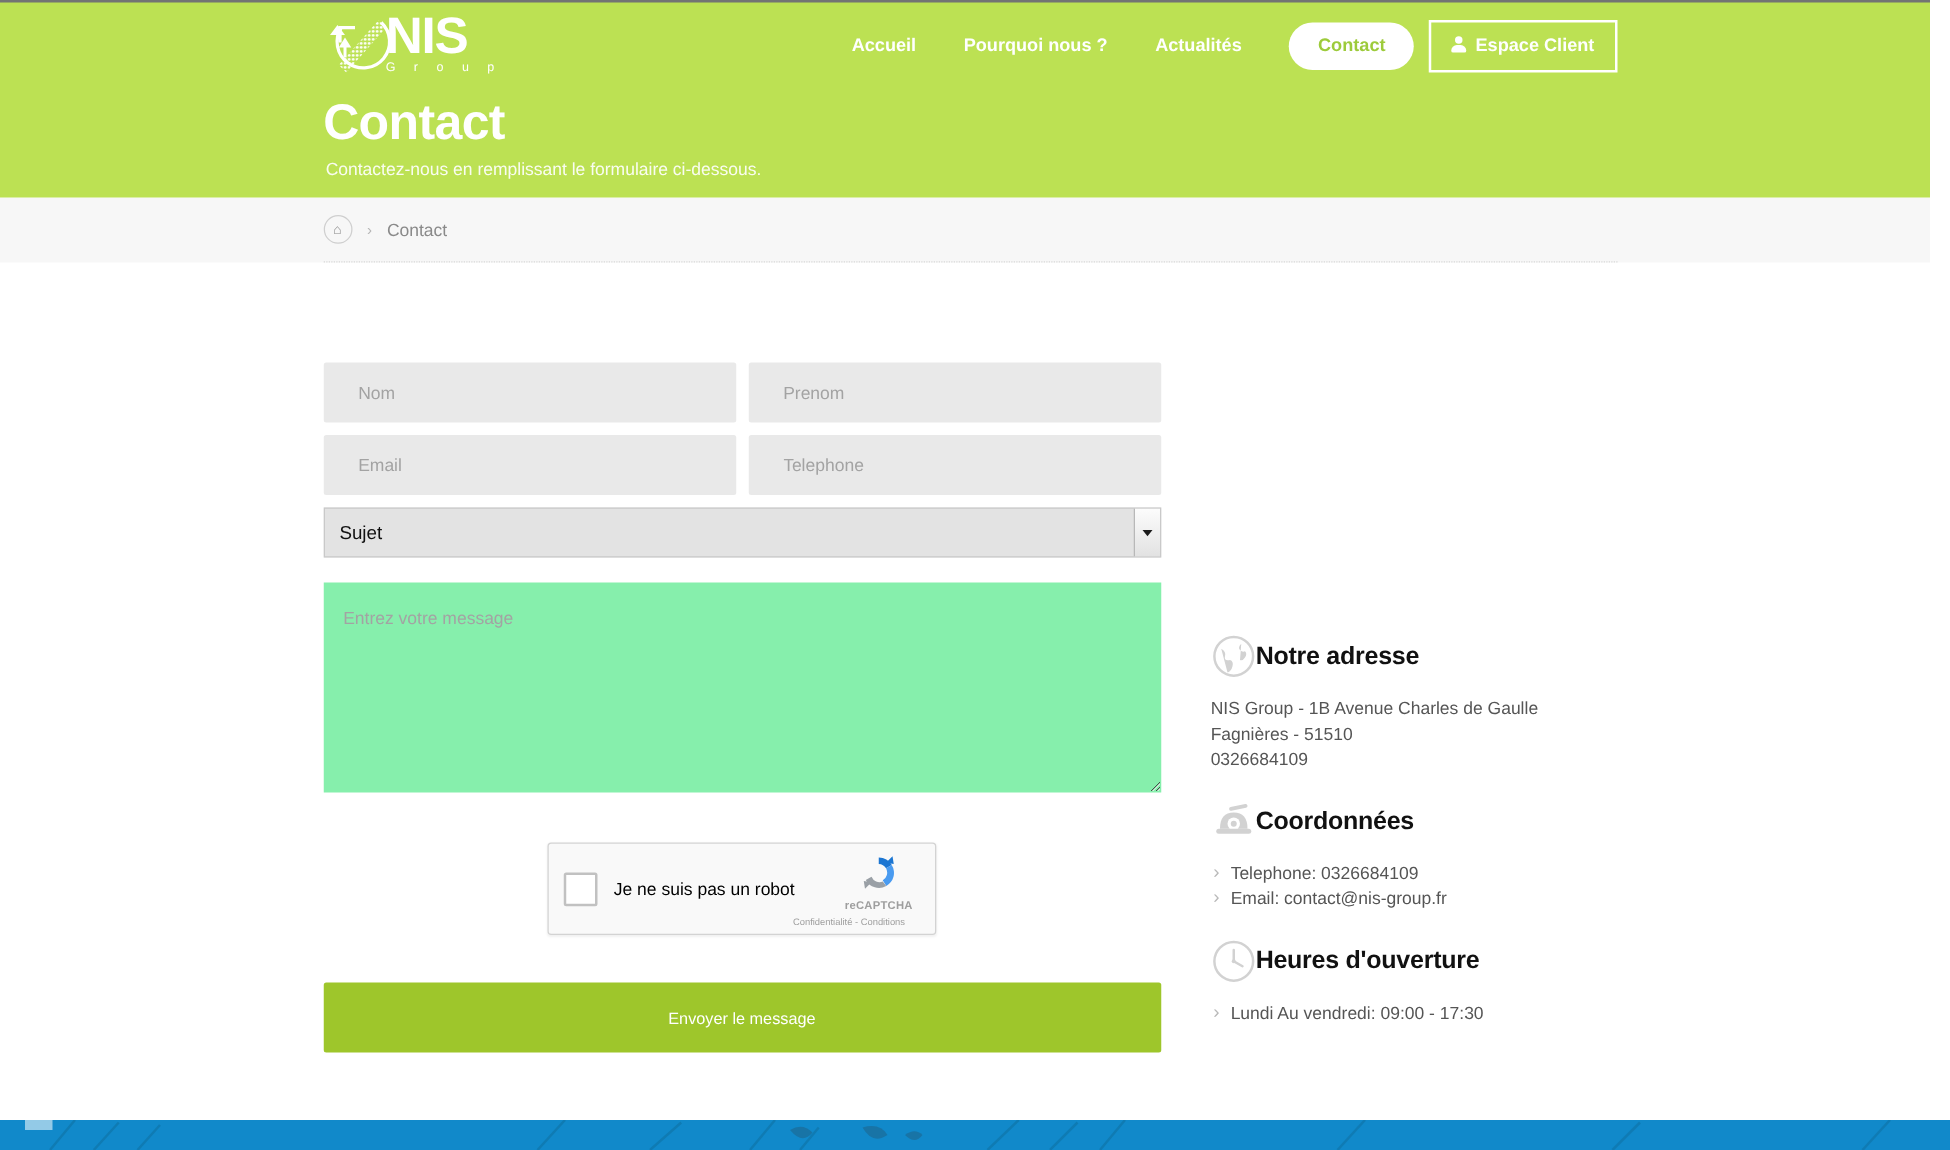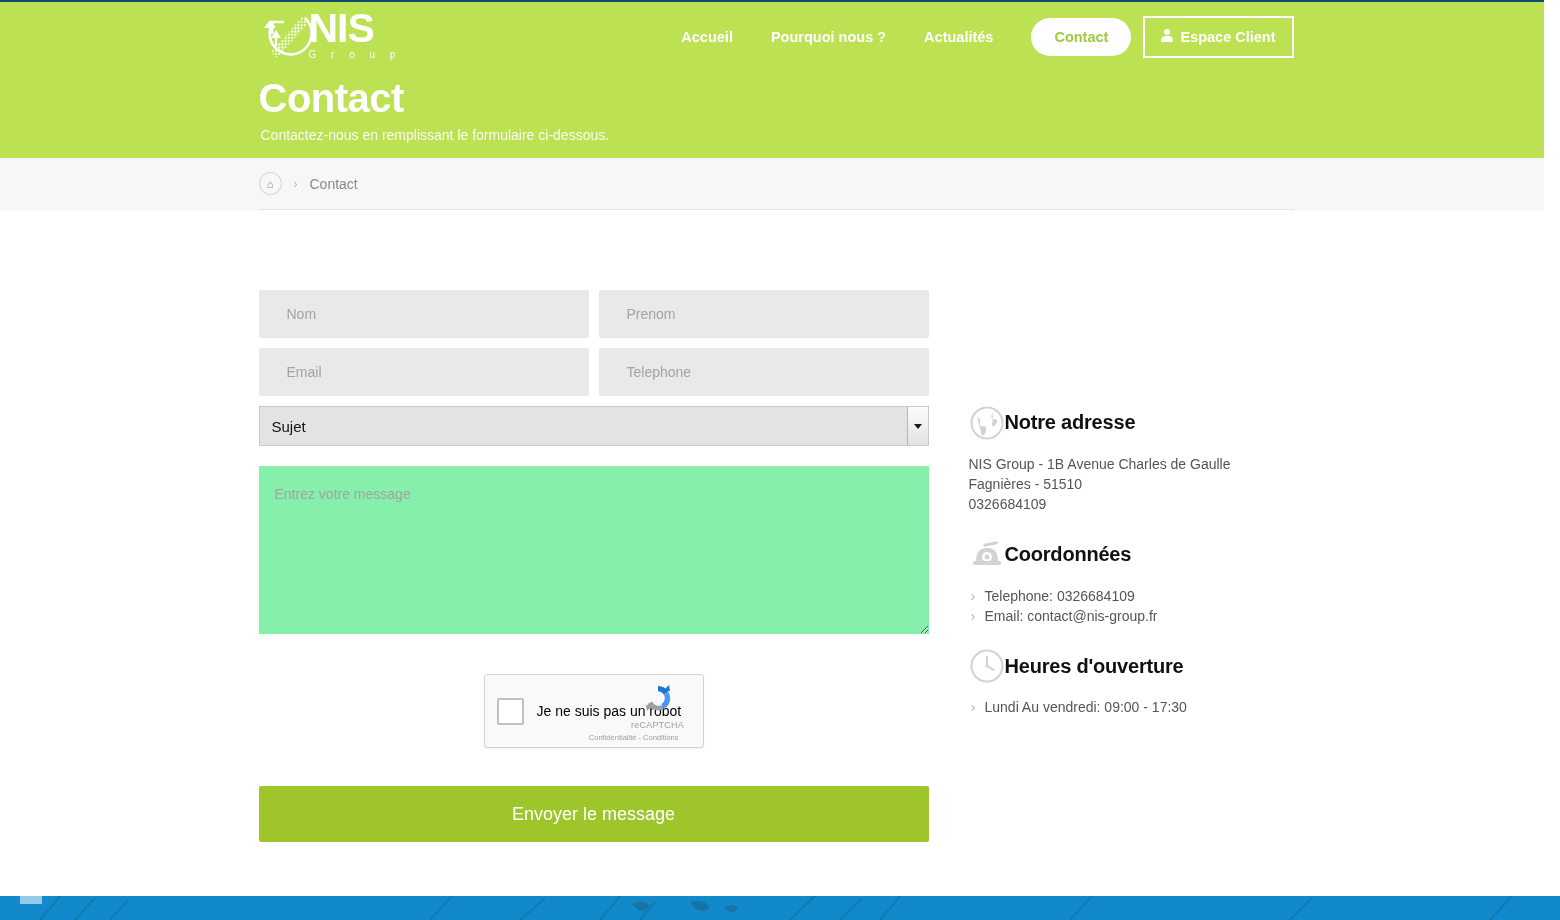--- a/index.html
+++ b/index.html
@@ -23,21 +23,21 @@
     height: 920px;
     position: relative;
     overflow: hidden;
   }
 
   
   .hero {
     background: #bce153;
     height: 158px;
     position: relative;
-    border-top: 2px solid #0c4a6e;
+    border-top: 2px solid #737373;
   }
 
   .hero-inner {
     width: 1035px;
     margin: 0 auto;
     position: relative;
     height: 100%;
   }
 
   
@@ -198,21 +198,21 @@
     font-size: 14px;
   }
 
   
   .content {
     width: 1035px;
     margin: 0 auto;
     position: relative;
     padding-top: 80px;
     display: flex;
-    align-items: center;
+    align-items: flex-end;
   }
 
   .form-col { width: 670px; flex: none; }
   .info-col { margin-left: 40px; flex: 1; padding-top: 12px; }
 
   .row2 {
     display: flex;
     gap: 10px;
     margin-bottom: 10px;
   }
@@ -284,21 +284,21 @@
   }
   .msg::placeholder { color: #a3a3a3; }
 
   
   .captcha-zone {
     display: flex;
     justify-content: center;
     margin-top: 40px;
   }
   .captcha {
-    width: 220px;
+    width: 311px;
     height: 74px;
     border: 1px solid #d3d3d3;
     border-radius: 3px;
     background: #f9f9f9;
     display: flex;
     align-items: center;
     padding: 0 12px;
     position: relative;
     box-shadow: 0 1px 2px rgba(0,0,0,0.06);
   }
@@ -314,20 +314,21 @@
     color: #000;
     margin-left: 13px;
     font-family: "Liberation Sans", sans-serif;
   }
   .captcha-brand {
     position: absolute;
     right: 8px;
     top: 7px;
     text-align: center;
     width: 74px;
+    font-weight: bold;
   }
   .recap-mark { width: 32px; height: 32px; display:block; margin: 0 auto; }
   .captcha-name {
     font-size: 9px;
     color: #9e9e9e;
     letter-spacing: 0.2px;
     margin-top: 1px;
   }
   .captcha-terms {
     position: absolute;
@@ -338,21 +339,21 @@
     width: 110px;
     text-align: right;
   }
 
   .submit {
     width: 100%;
     height: 56px;
     background: #9ec62b;
     border: none;
     color: #ffffff;
-    font-size: 18px;
+    font-size: 13px;
     font-family: "Liberation Sans", sans-serif;
     margin-top: 38px;
     cursor: pointer;
     border-radius: 2px;
   }
 
   
   .info-block { margin-bottom: 8px; }
   .info-head {
     display: flex;

